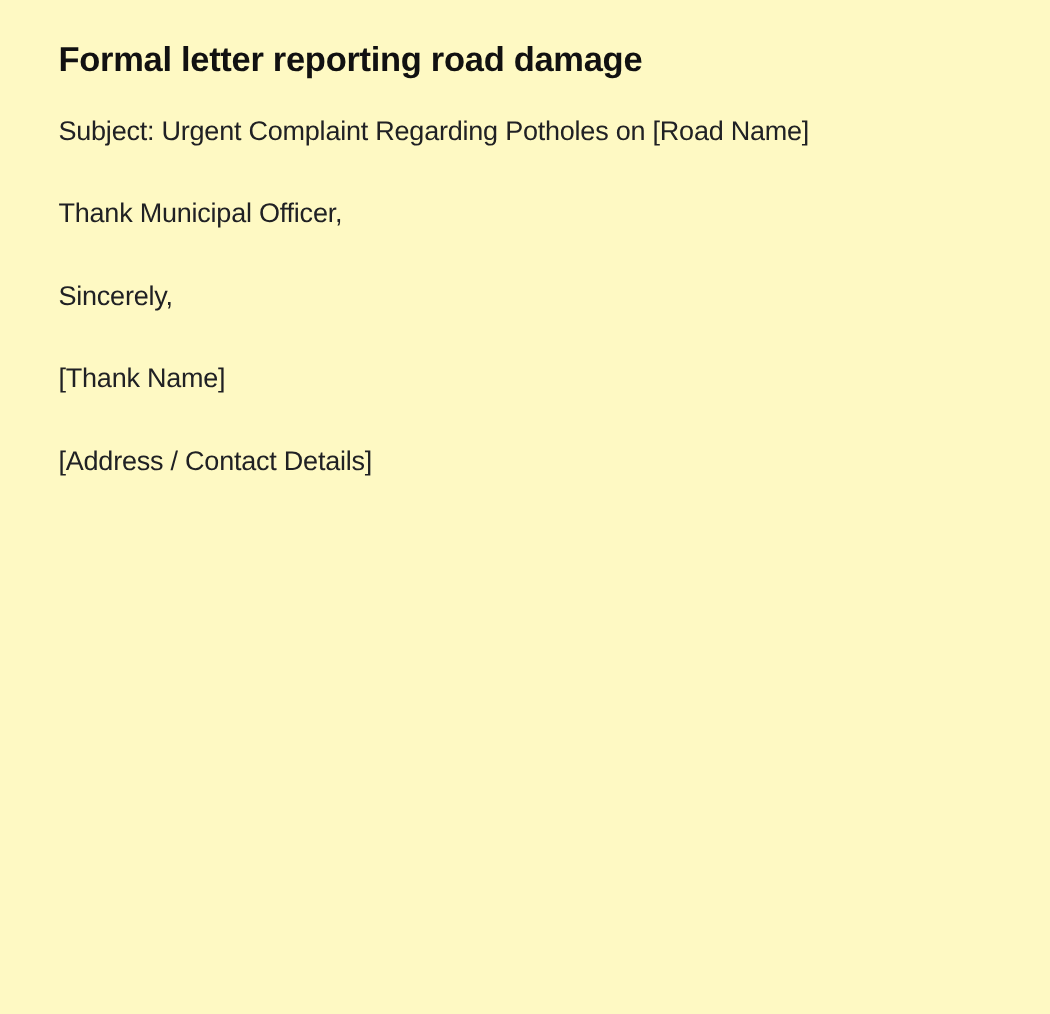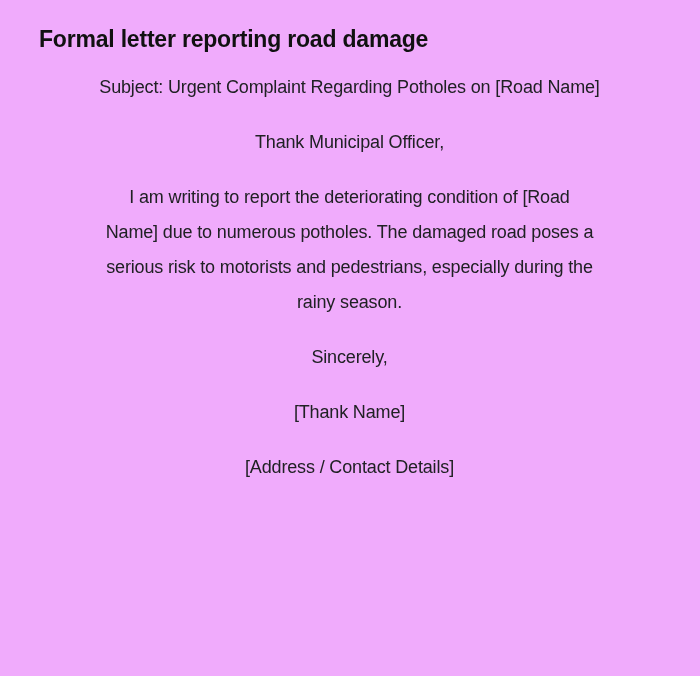--- a/index.html
+++ b/index.html
@@ -4,21 +4,21 @@
 <style>
   html, body {
     margin: 0;
     padding: 0;
     background: #ffffff;
   }
   .page {
     position: relative;
     width: 700px;
     height: 676px;
-    background: #f0abfc;
+    background: #fef9c3;
     overflow: hidden;
     box-sizing: border-box;
     padding: 26px 40px 0 39px;
     font-family: "Liberation Sans", "DejaVu Sans", sans-serif;
   }
   .doc-title {
     margin: 0 0 16px 0;
     font-size: 23px;
     line-height: 1.2;
     font-weight: 700;
@@ -27,37 +27,32 @@
   }
   .doc-paragraph {
     margin: 0 0 20px 0;
     font-size: 18px;
     line-height: 35px;
     font-weight: 400;
     color: #202124;
     letter-spacing: -0.15px;
     white-space: pre-line;
     max-width: 625px;
-    text-align: center;
   }
 </style>
 </head>
 <body>
 
 <div class="page">
   <h1 class="doc-title">Formal letter reporting road damage</h1>
 
   <p class="doc-paragraph">Subject: Urgent Complaint Regarding Potholes on [Road Name]</p>
 
   <p class="doc-paragraph">Thank Municipal Officer,</p>
 
-  <p class="doc-paragraph">I am writing to report the deteriorating condition of [Road
-Name] due to numerous potholes. The damaged road poses a
-serious risk to motorists and pedestrians, especially during the
-rainy season.</p>
 
 
 
   <p class="doc-paragraph">Sincerely,</p>
 
   <p class="doc-paragraph">[Thank Name]</p>
 
   <p class="doc-paragraph">[Address / Contact Details]</p>
 </div>
 

